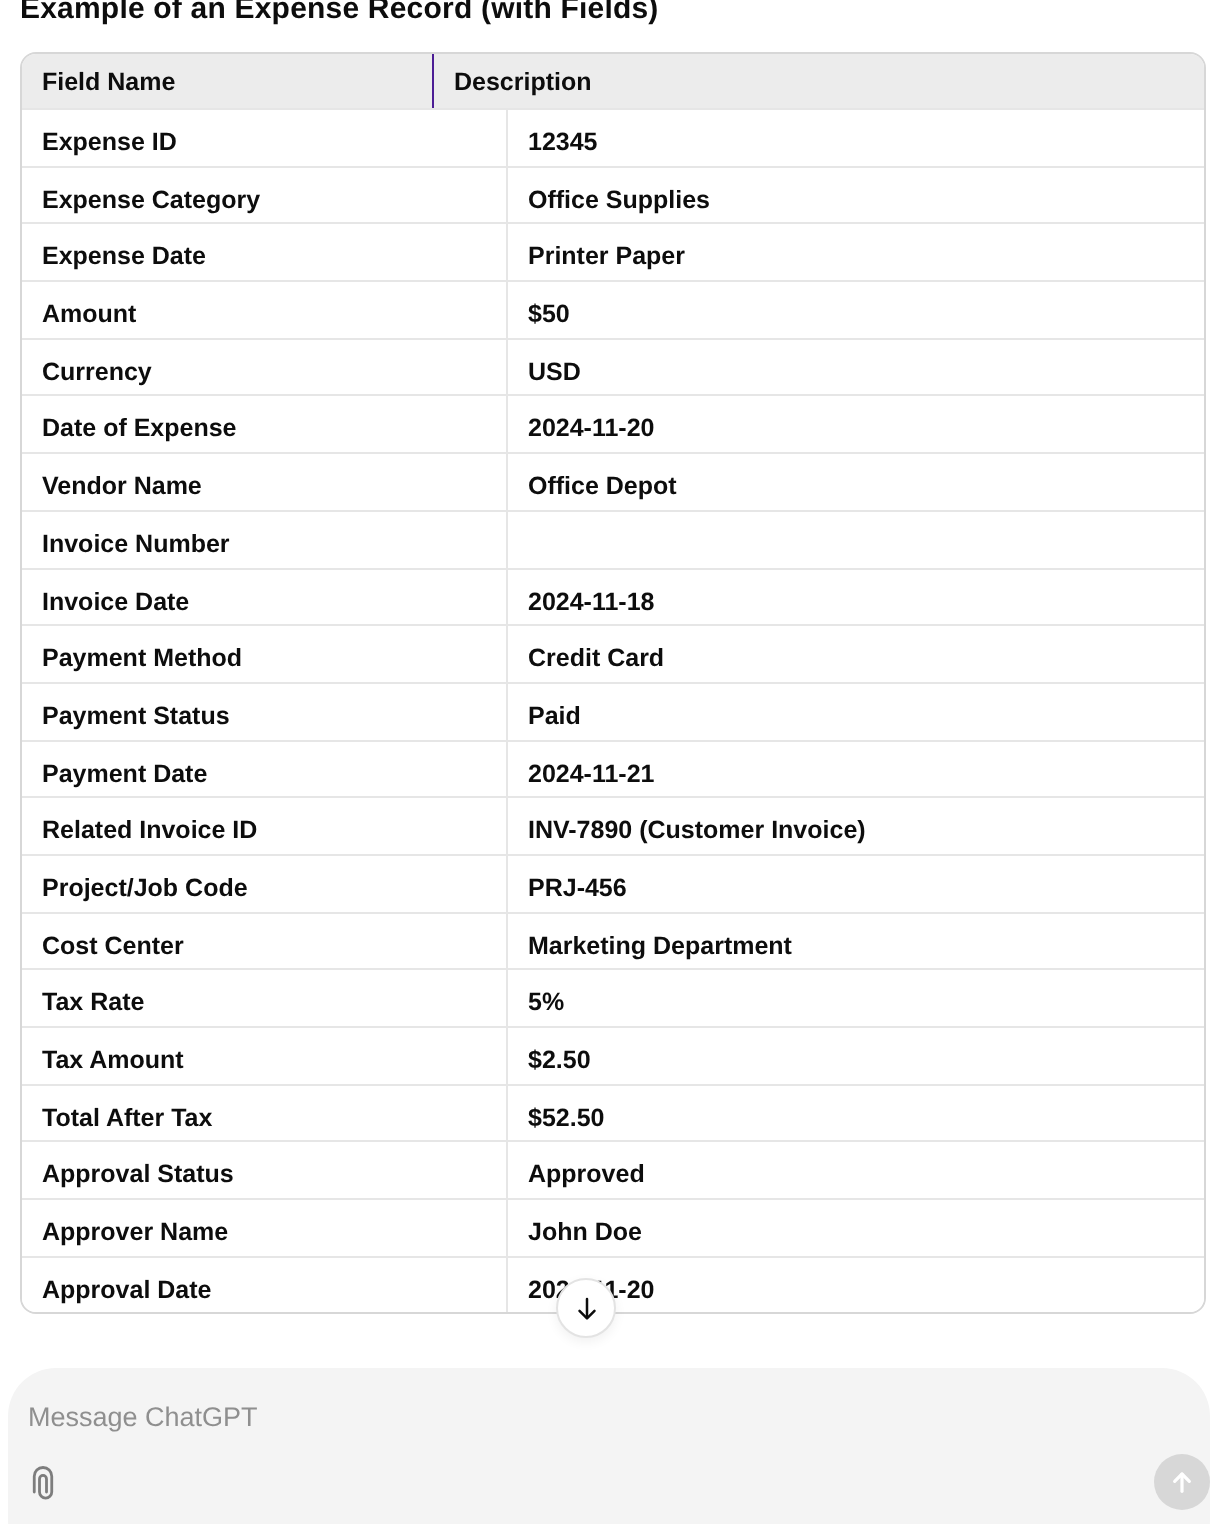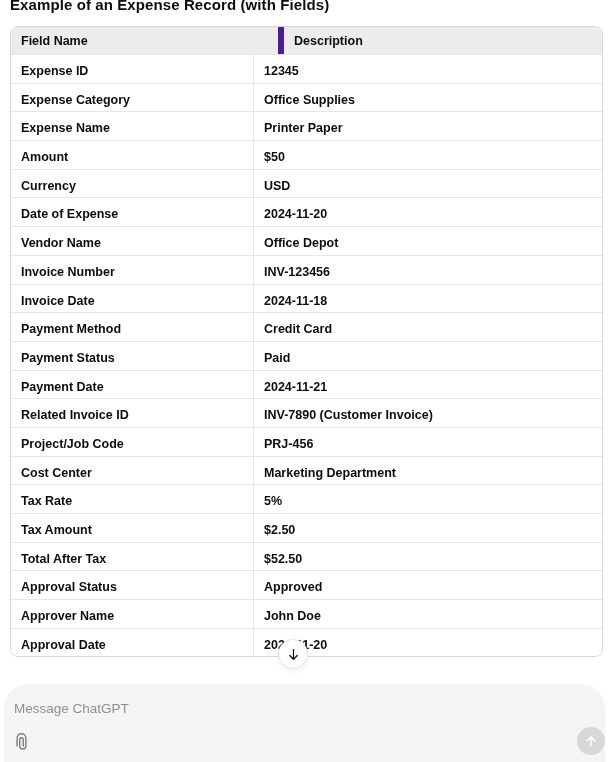--- a/index.html
+++ b/index.html
@@ -42,21 +42,21 @@
     background: #ececec;
   }
   .th {
     display: flex;
     align-items: center;
     padding: 0 10px;
     font-size: 12.5px;
     font-weight: 600;
     box-sizing: border-box;
   }
-  .th.col-field { width: 273px; flex: none; border-right: 6px solid #4c1d95; }
+  .th.col-field { width: 206px; flex: none; border-right: 1px solid #4c1d95; }
   .th.col-desc  { flex: 1; }
 
   .tr {
     display: flex;
     height: 27.7px;
     border-top: 1px solid #e6e6e6;
     background: #ffffff;
   }
   .td {
     display: flex;
@@ -158,42 +158,41 @@
     <div class="tbody">
         <div class="tr">
           <div class="td field">Expense ID</div>
           <div class="td desc">12345</div>
         </div>
         <div class="tr">
           <div class="td field">Expense Category</div>
           <div class="td desc">Office Supplies</div>
         </div>
         <div class="tr">
-          <div class="td field">Expense Name</div>
+          <div class="td field">Expense Date</div>
           <div class="td desc">Printer Paper</div>
         </div>
         <div class="tr">
           <div class="td field">Amount</div>
           <div class="td desc">$50</div>
         </div>
         <div class="tr">
           <div class="td field">Currency</div>
           <div class="td desc">USD</div>
         </div>
         <div class="tr">
           <div class="td field">Date of Expense</div>
           <div class="td desc">2024-11-20</div>
         </div>
         <div class="tr">
           <div class="td field">Vendor Name</div>
           <div class="td desc">Office Depot</div>
         </div>
         <div class="tr">
           <div class="td field">Invoice Number</div>
-          <div class="td desc">INV-123456</div>
         </div>
         <div class="tr">
           <div class="td field">Invoice Date</div>
           <div class="td desc">2024-11-18</div>
         </div>
         <div class="tr">
           <div class="td field">Payment Method</div>
           <div class="td desc">Credit Card</div>
         </div>
         <div class="tr">

